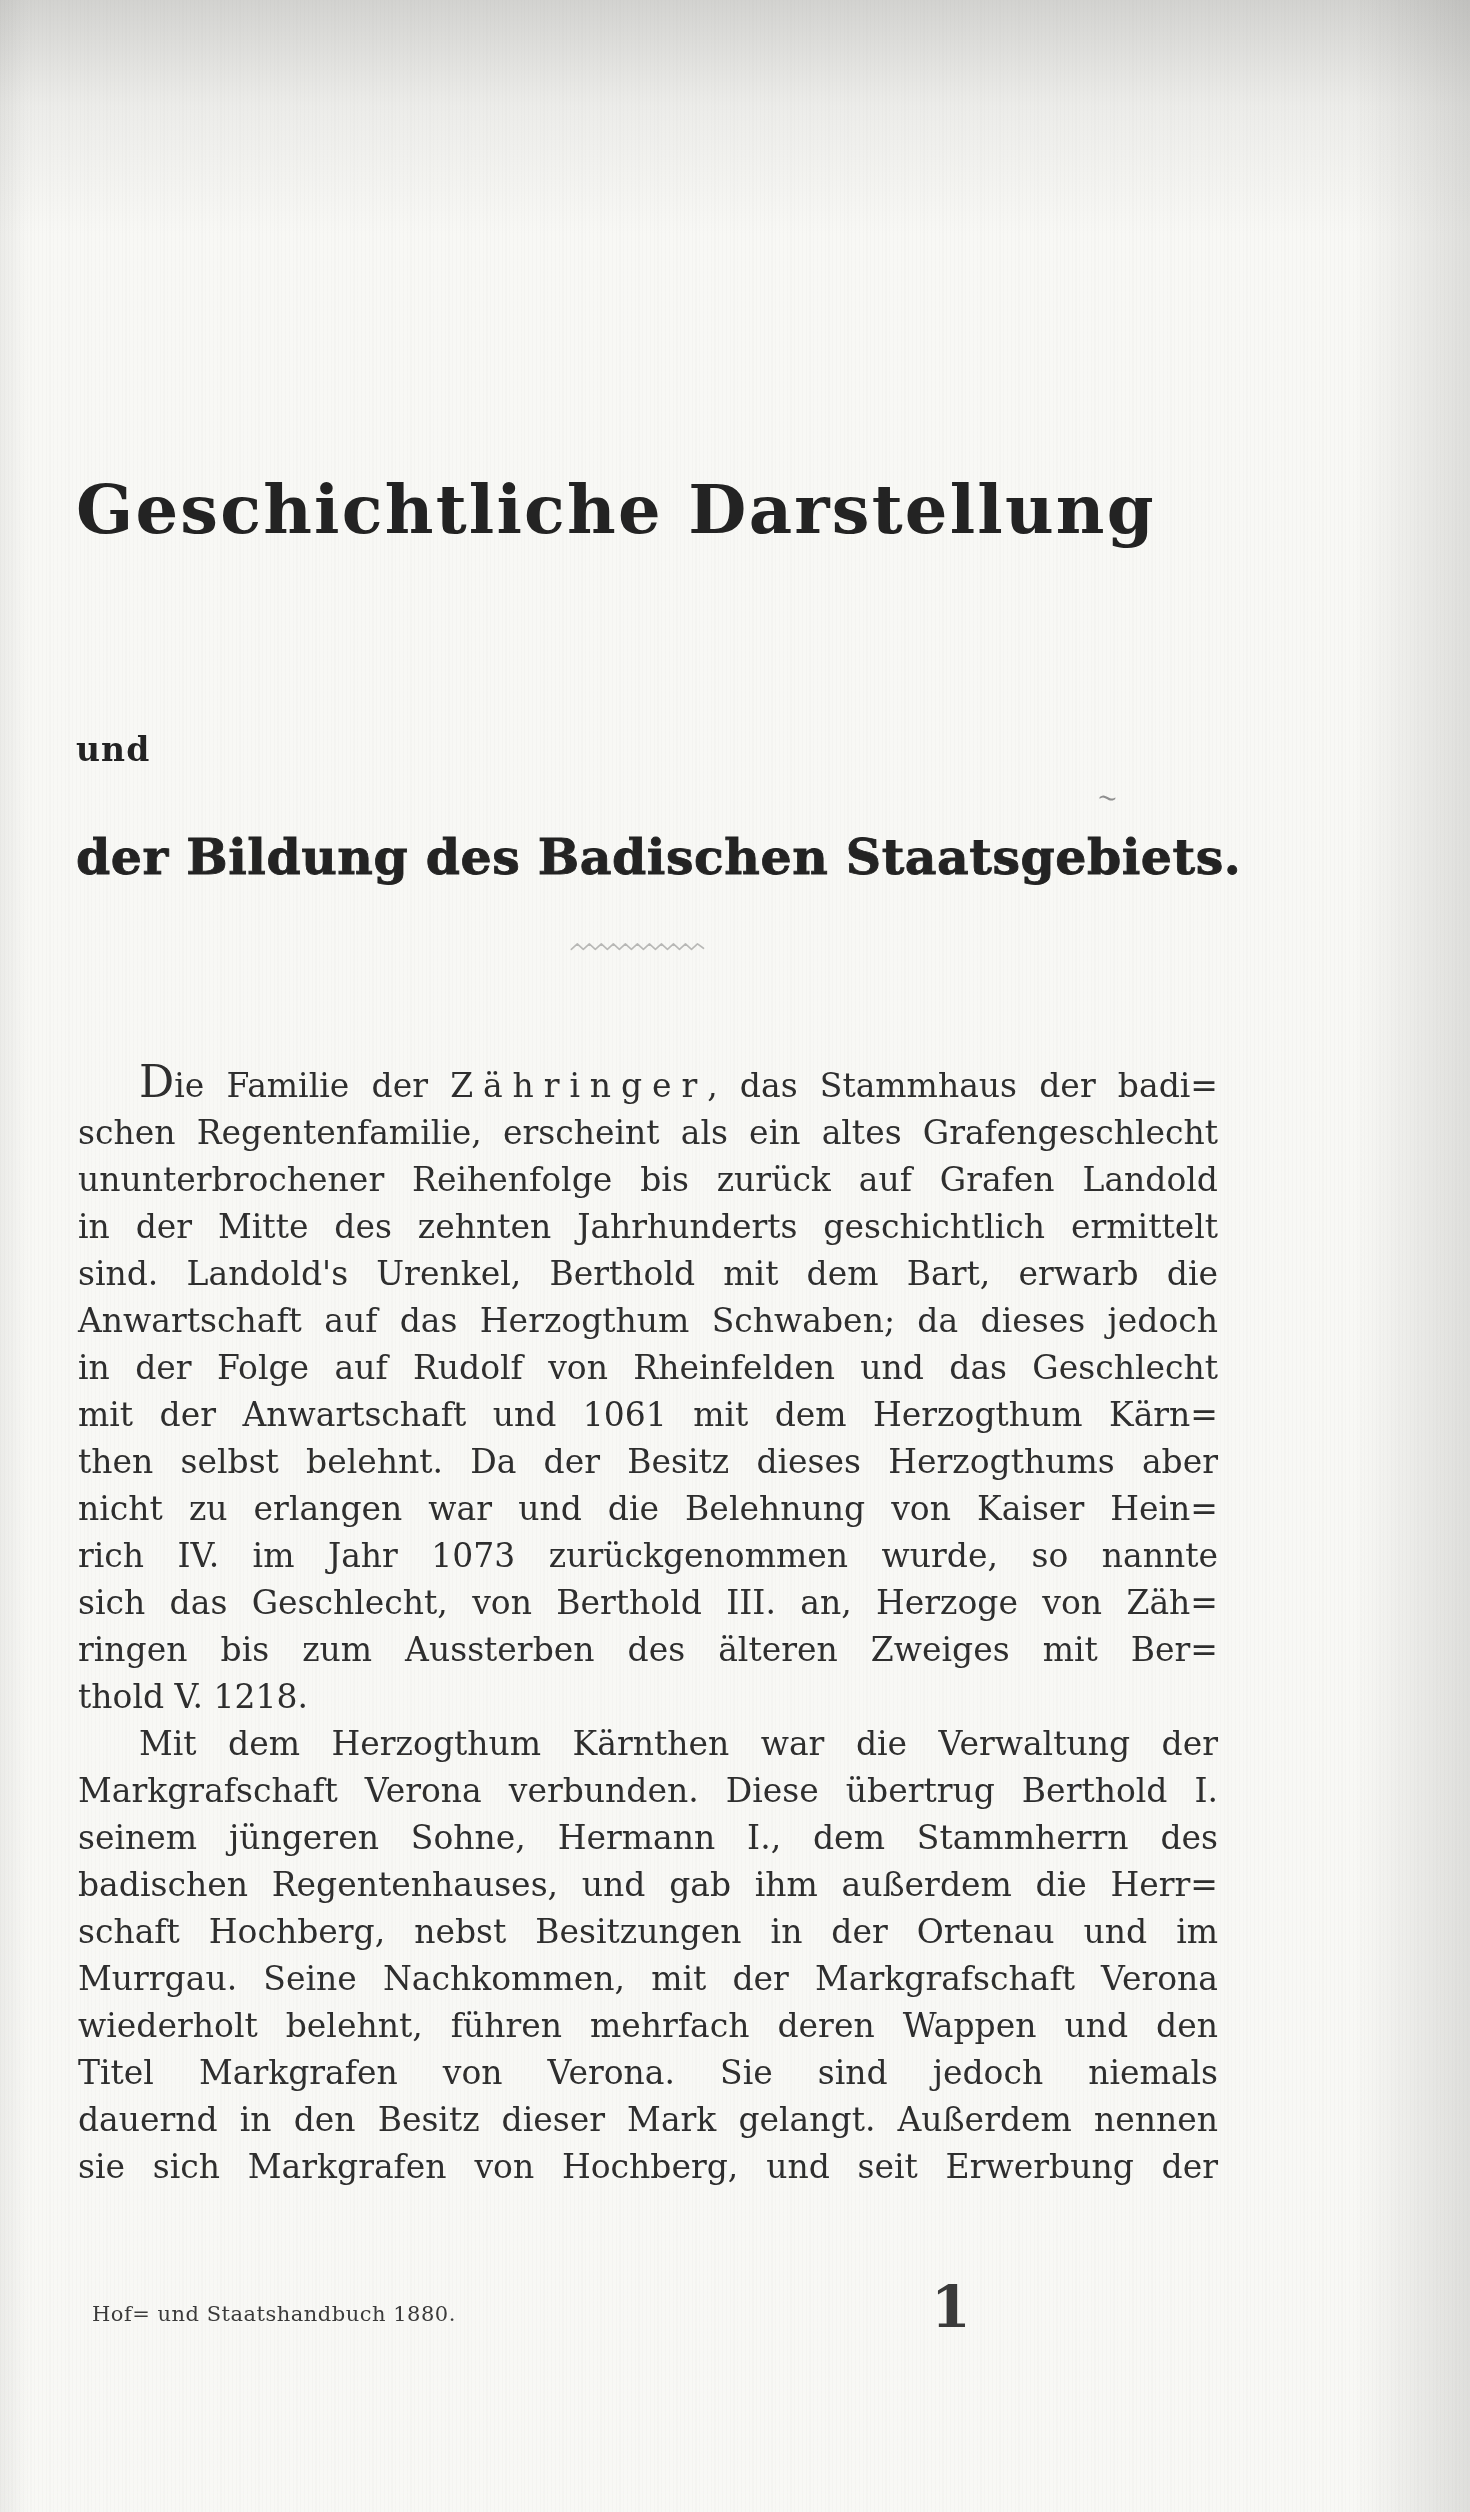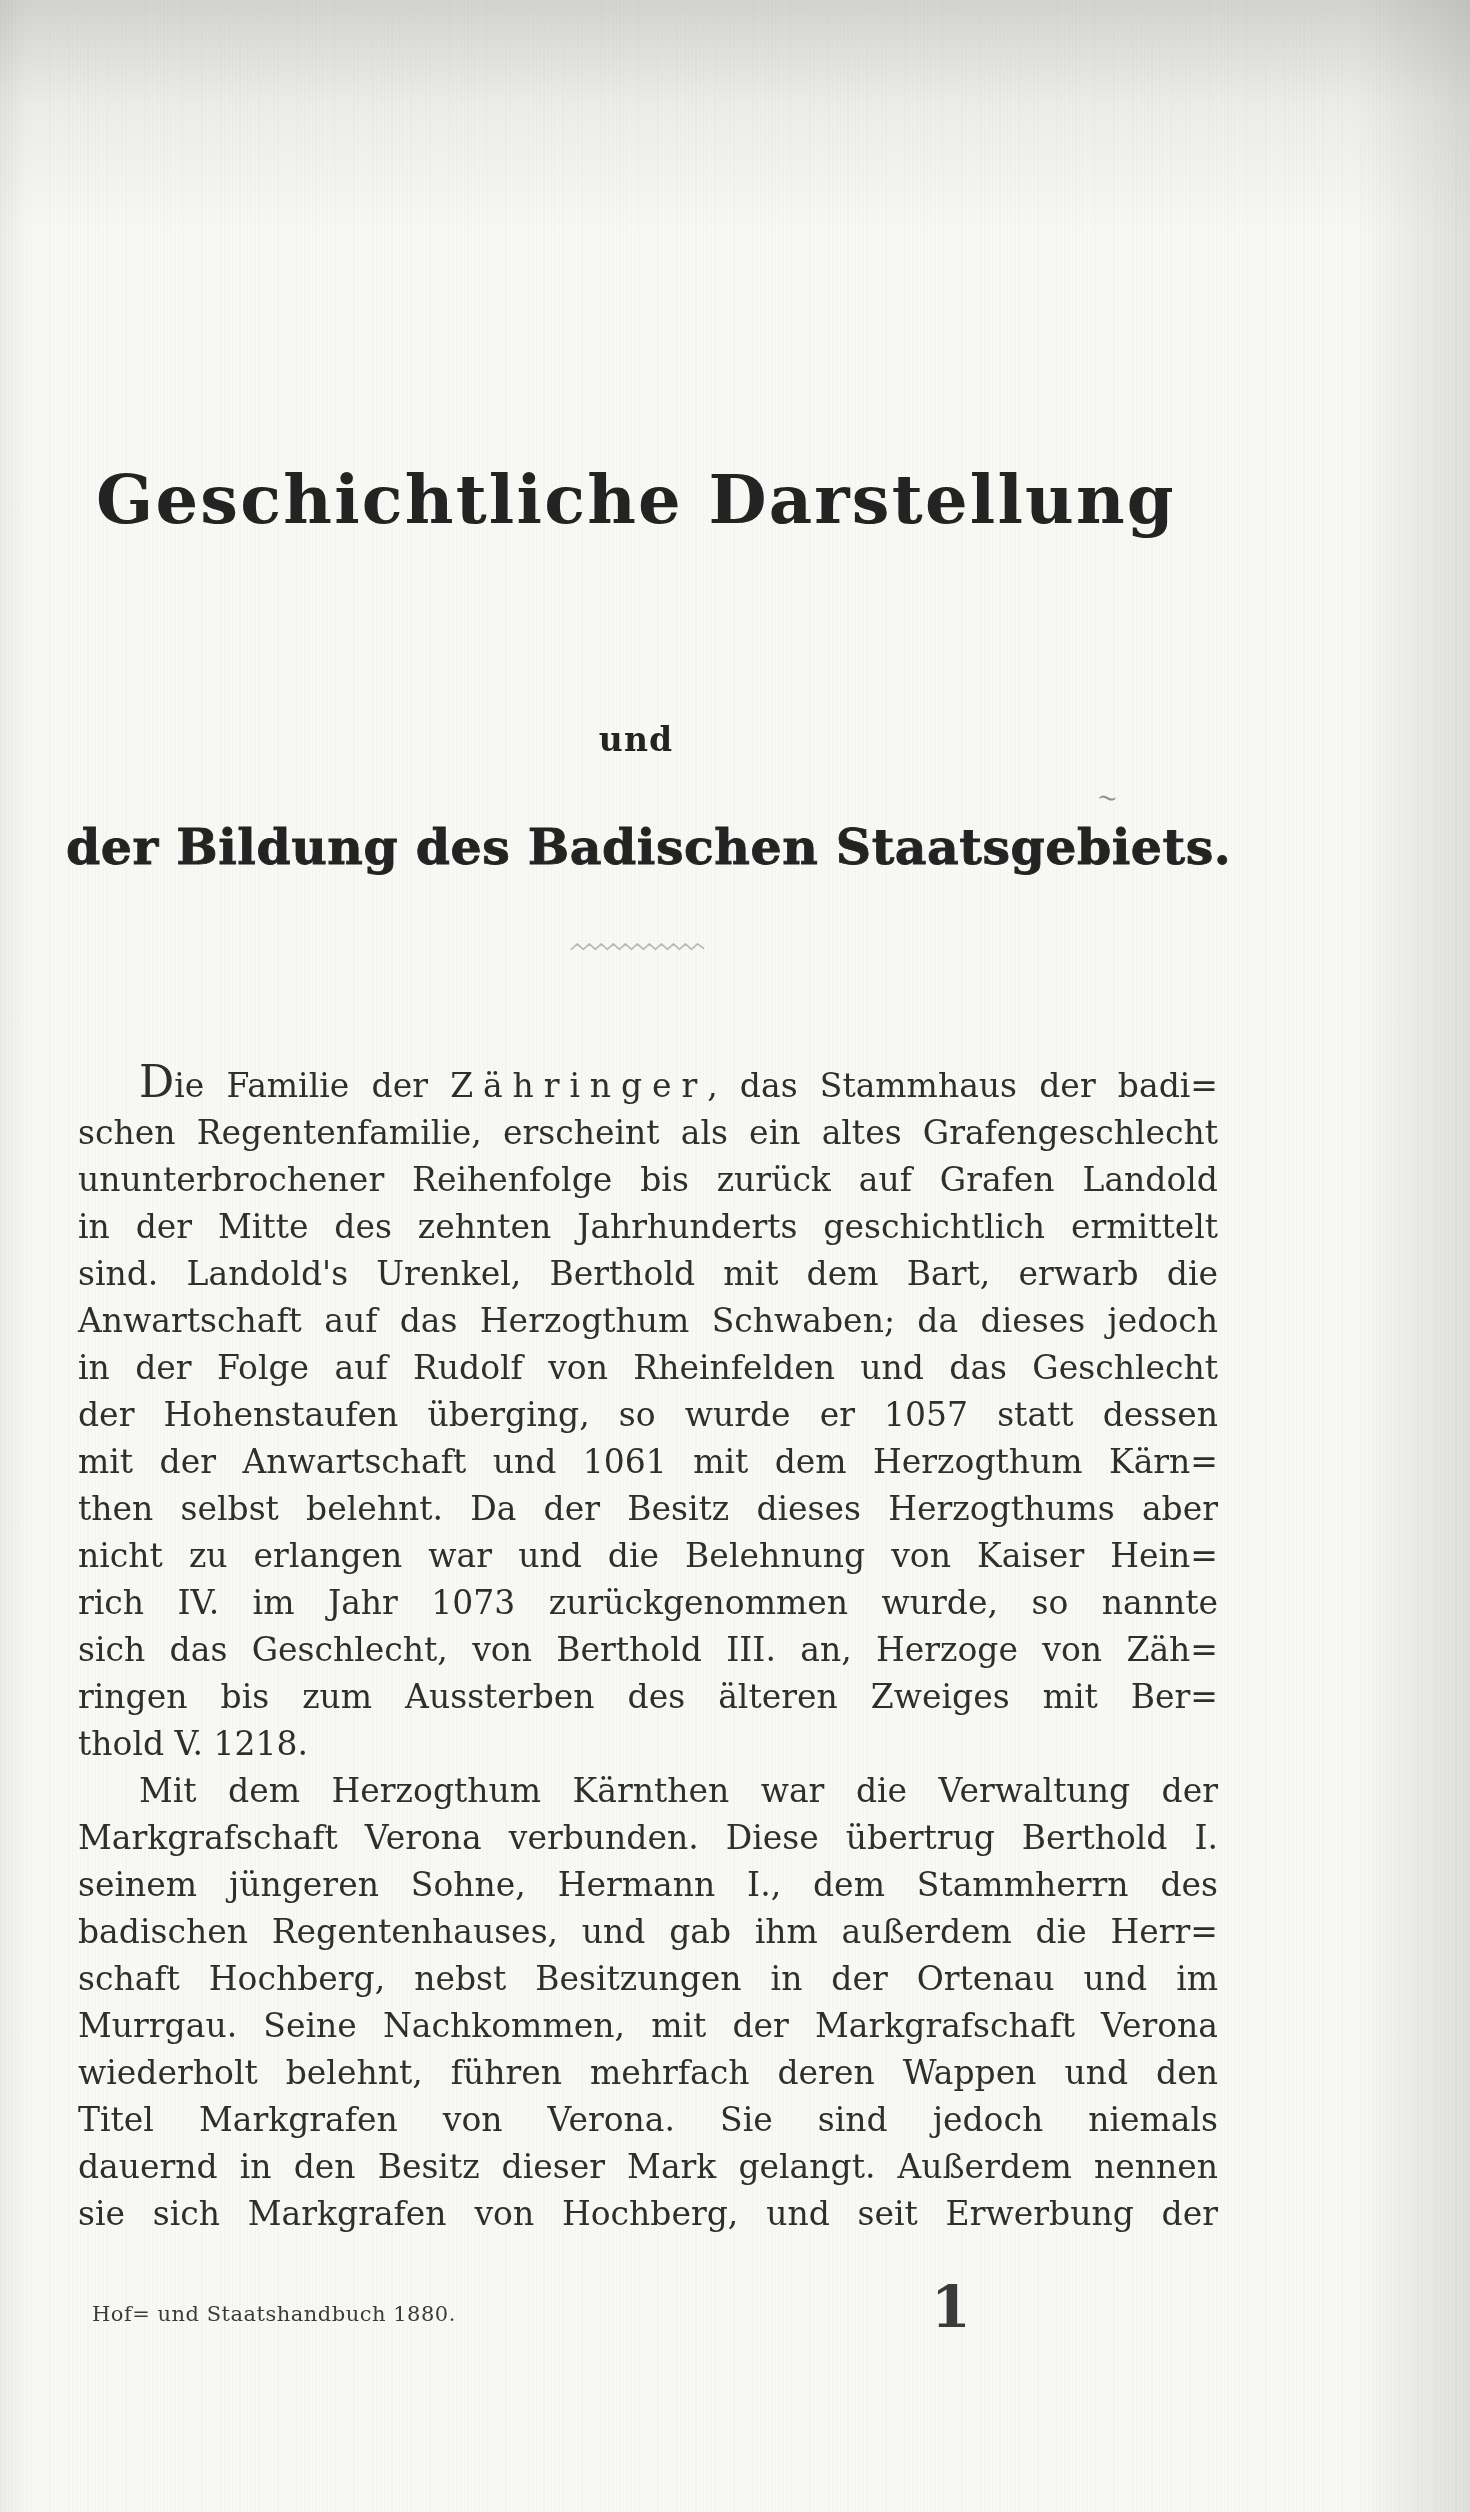--- a/index.html
+++ b/index.html
@@ -17,22 +17,22 @@
     background:repeating-linear-gradient(90deg, rgba(0,0,0,.014) 0 1.1px, rgba(0,0,0,0) 1.1px 3.8px);
   }
   .shade{position:absolute;pointer-events:none;}
   .shade-top{top:0;left:0;width:100%;height:235px;
     background:linear-gradient(180deg, rgba(138,138,136,.34), rgba(168,168,166,.15) 45%, rgba(200,200,198,0));}
   .shade-right{top:0;right:0;width:115px;height:100%;
     background:linear-gradient(90deg, rgba(120,120,118,0), rgba(120,120,118,.20));}
   .shade-left{top:0;left:0;width:30px;height:100%;
     background:linear-gradient(90deg, rgba(120,120,118,.10), rgba(120,120,118,0));}
 
-  .tline{position:absolute;left:66px;width:1140px;text-align:center;line-height:1;
-    white-space:nowrap;margin:0;font-weight:bold;color:#232323;}
+  .tline{position:absolute;left:66px;width:1140px;line-height:1;
+    white-space:nowrap;margin:10px;font-weight:bold;color:#232323;}
   .t1{top:466px;font-size:67px;letter-spacing:2.2px;}
   .t2{top:621px;font-size:49px;letter-spacing:0.5px;}
   .tconn{top:723px;font-size:33px;letter-spacing:1.1px;}
   .t3{top:823px;font-size:49px;letter-spacing:0.5px;-webkit-text-stroke:0.8px #232323;}
 
   .divider{position:absolute;top:939px;left:570px;width:137px;height:15.3px;}
 
   .stray{position:absolute;left:1097px;top:785px;font-size:25px;color:#8f8f8f;
     transform:rotate(10deg);line-height:1;}
 
@@ -72,21 +72,20 @@
   </div>
 
   <section class="bodytext">
     <div class="bline indent"><span class="initial">D</span><span>ie Familie der </span><span class="sperr">Zähringer</span><span>, das Stammhaus der badi=</span></div>
     <div class="bline">schen Regentenfamilie, erscheint als ein altes Grafengeschlecht</div>
     <div class="bline">ununterbrochener Reihenfolge bis zurück auf Grafen Landold</div>
     <div class="bline">in der Mitte des zehnten Jahrhunderts geschichtlich ermittelt</div>
     <div class="bline">sind. Landold's Urenkel, Berthold mit dem Bart, erwarb die</div>
     <div class="bline">Anwartschaft auf das Herzogthum Schwaben; da dieses jedoch</div>
     <div class="bline">in der Folge auf Rudolf von Rheinfelden und das Geschlecht</div>
-    <div class="bline">der Hohenstaufen überging, so wurde er 1057 statt dessen</div>
     <div class="bline">mit der Anwartschaft und 1061 mit dem Herzogthum Kärn=</div>
     <div class="bline">then selbst belehnt. Da der Besitz dieses Herzogthums aber</div>
     <div class="bline">nicht zu erlangen war und die Belehnung von Kaiser Hein=</div>
     <div class="bline">rich IV. im Jahr 1073 zurückgenommen wurde, so nannte</div>
     <div class="bline">sich das Geschlecht, von Berthold III. an, Herzoge von Zäh=</div>
     <div class="bline">ringen bis zum Aussterben des älteren Zweiges mit Ber=</div>
     <div class="bline short">thold V. 1218.</div>
     <div class="bline indent">Mit dem Herzogthum Kärnthen war die Verwaltung der</div>
     <div class="bline">Markgrafschaft Verona verbunden. Diese übertrug Berthold I.</div>
     <div class="bline">seinem jüngeren Sohne, Hermann I., dem Stammherrn des</div>

